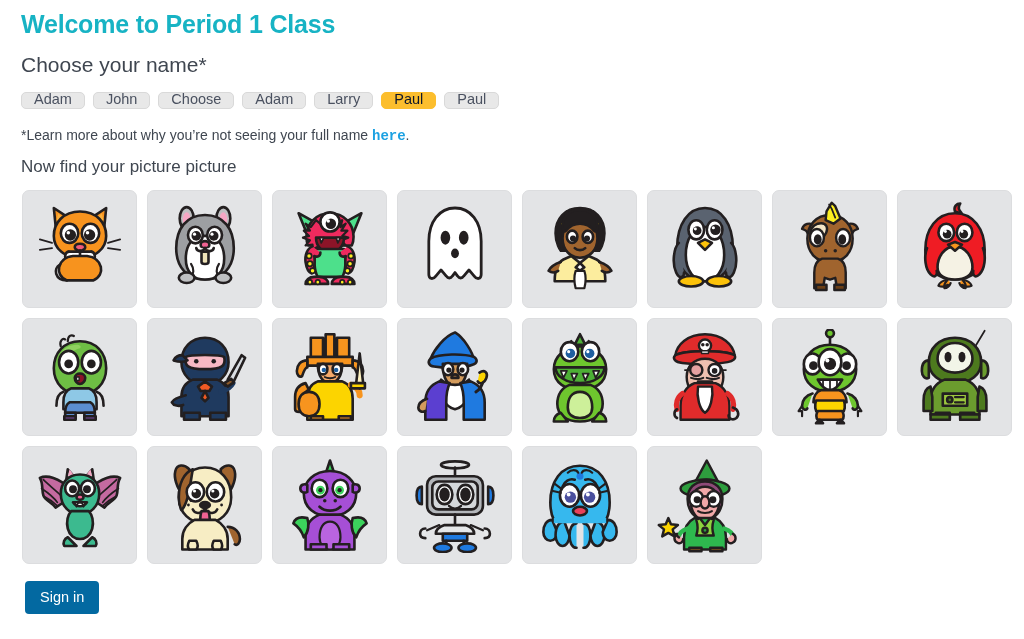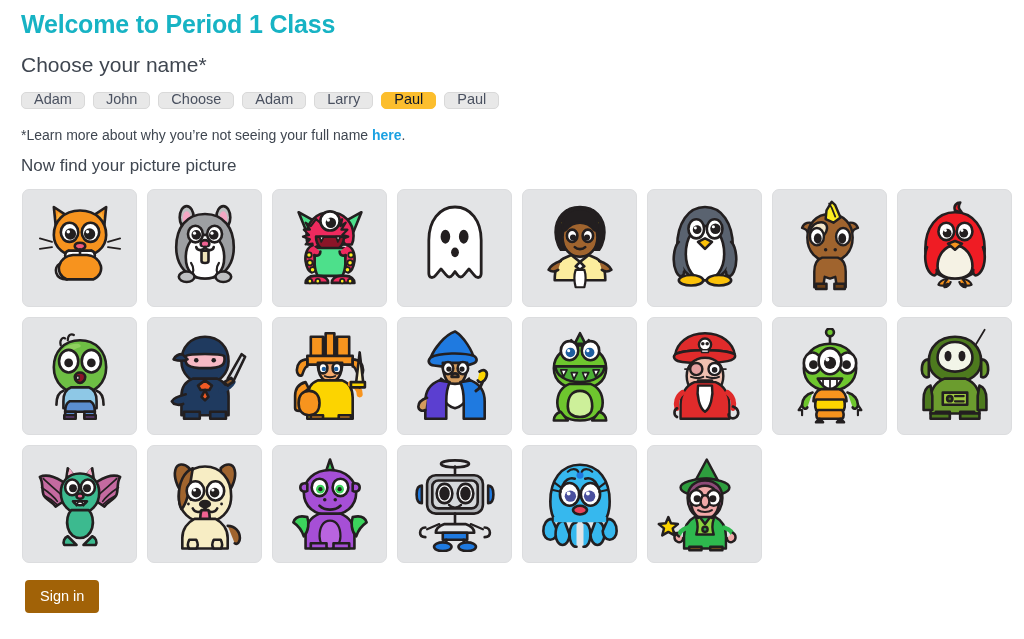--- a/index.html
+++ b/index.html
@@ -64,20 +64,21 @@
     margin:0;
     padding:17px 0 0 21px;
     font-size:14px;
     color:#3f4650;
     line-height:1.3;
   }
   .footnote a{
     color:#1ba1e2;
     font-weight:bold;
     text-decoration:none;
+    font-family:Liberation Mono, monospace;
   }
 
   .secret-head{
     margin:0;
     padding:12px 0 0 21px;
     font-size:17px;
     font-weight:400;
     color:#3f4650;
   }
 
@@ -98,21 +99,21 @@
     justify-content:center;
     cursor:pointer;
     box-sizing:border-box;
     overflow:hidden;
   }
   .avatar-card svg{display:block;}
 
   
   .signin-wrap{padding:17px 0 0 25px;}
   .signin-btn{
-    background:#a16207;
+    background:#0369a1;
     border:none;
     border-radius:4px;
     color:#ffffff;
     font-size:14.5px;
     font-family:inherit;
     padding:9px 15px 10px 15px;
     cursor:pointer;
     line-height:1;
   }
 </style>

